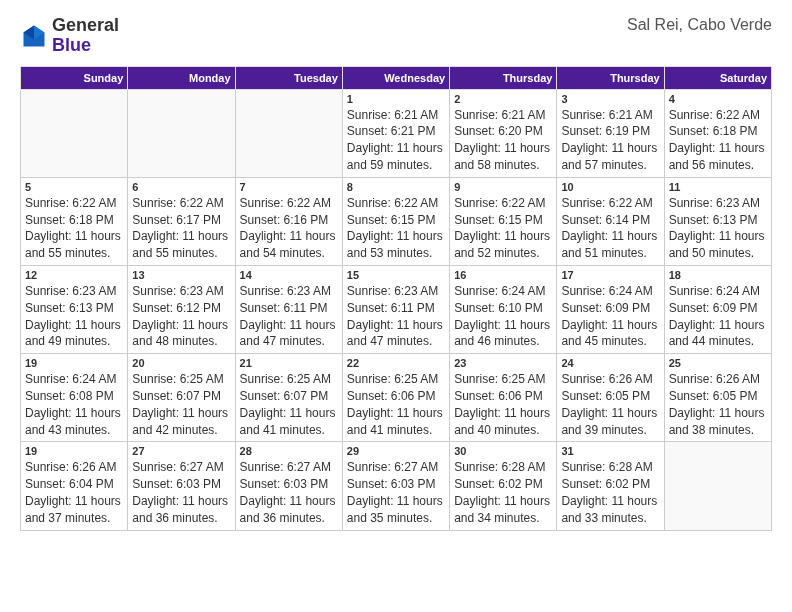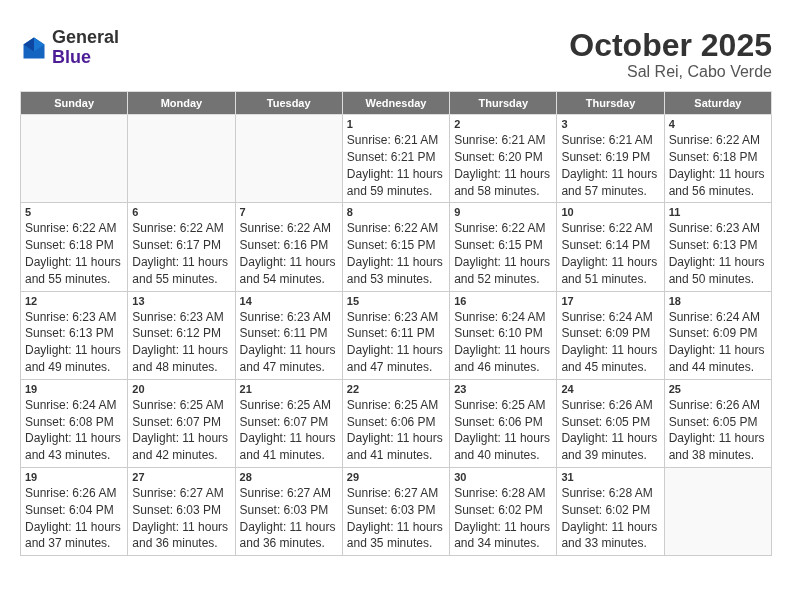--- a/index.html
+++ b/index.html
@@ -6,21 +6,21 @@
     body {
       width: 792px;
       height: 612px;
       font-family: Arial, sans-serif;
       background: #fff;
       overflow: hidden;
     }
     .page {
       width: 792px;
       height: 612px;
-      padding: 28px 20px 10px 20px;
+      padding: 16px 20px 10px 20px;
     }
     .header {
       display: flex;
       justify-content: space-between;
       align-items: flex-start;
       margin-bottom: 10px;
     }
     .logo {
       display: flex;
       align-items: center;
@@ -49,26 +49,26 @@
     .location {
       font-size: 16px;
       color: #555;
     }
     .calendar {
       width: 100%;
       border-collapse: collapse;
       table-layout: fixed;
     }
     .calendar th {
-      background-color: #737373;
+      background-color: #4c1d95;
       color: #fff;
       font-size: 11px;
       font-weight: bold;
       padding: 5px 4px;
-      text-align: center;
+      text-align: right;
       border: 1px solid #ddd;
     }
     .calendar td {
       border: 1px solid #ccc;
       vertical-align: top;
       padding: 3px 4px;
       font-size: 8.5px;
       color: #333;
       height: 80px;
       background: #fff;
@@ -98,21 +98,20 @@
         <polygon points="16,4 28,12 28,28 4,28 4,12" fill="#1565c0"></polygon>
         <polygon points="16,4 28,12 16,20" fill="#1976d2"></polygon>
         <polygon points="4,12 16,4 16,20" fill="#0d47a1"></polygon>
       </svg>
       <div class="logo-text">
         <span class="logo-general">General</span><br>
         <span class="logo-blue">Blue</span>
       </div>
     </div>
     <div class="title-block">
-      <div class="month-title">October 2025</div>
       <div class="location">Sal Rei, Cabo Verde</div>
     </div>
   </div>
 
   <table class="calendar">
     <thead>
       <tr>
 
       <th>Sunday</th>
           <th>Monday</th>

